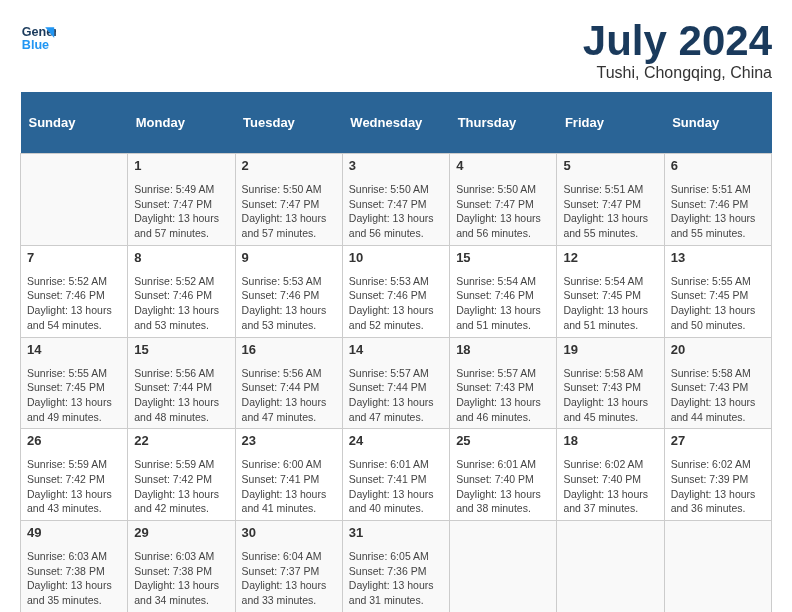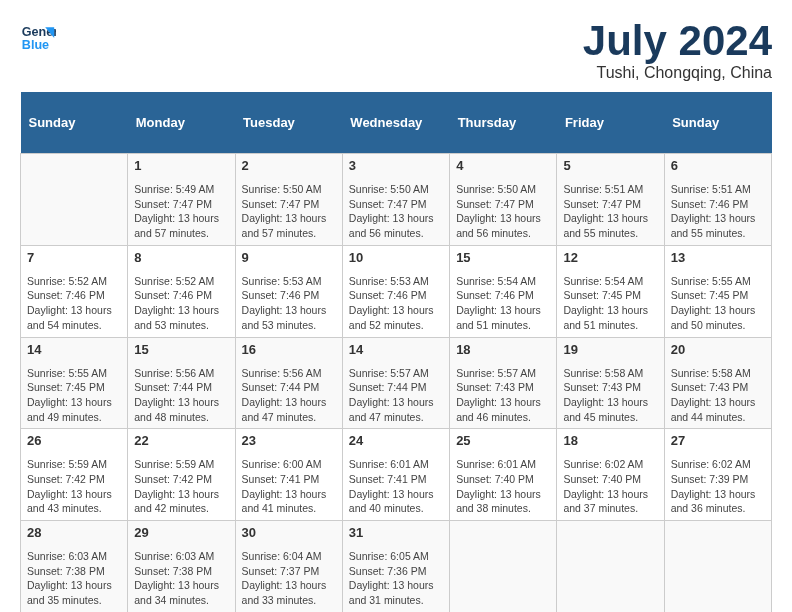--- a/index.html
+++ b/index.html
@@ -220,21 +220,21 @@
           <div class="day-number">18</div>
           <div class="day-info">Sunrise: 6:02 AM<br>Sunset: 7:40 PM<br>Daylight: 13 hours<br>and 37 minutes.</div>
         </td>
         <td>
           <div class="day-number">27</div>
           <div class="day-info">Sunrise: 6:02 AM<br>Sunset: 7:39 PM<br>Daylight: 13 hours<br>and 36 minutes.</div>
         </td>
       </tr>
       <tr class="week-row">
         <td>
-          <div class="day-number">28</div>
+          <div class="day-number">49</div>
           <div class="day-info">Sunrise: 6:03 AM<br>Sunset: 7:38 PM<br>Daylight: 13 hours<br>and 35 minutes.</div>
         </td>
         <td>
           <div class="day-number">29</div>
           <div class="day-info">Sunrise: 6:03 AM<br>Sunset: 7:38 PM<br>Daylight: 13 hours<br>and 34 minutes.</div>
         </td>
         <td>
           <div class="day-number">30</div>
           <div class="day-info">Sunrise: 6:04 AM<br>Sunset: 7:37 PM<br>Daylight: 13 hours<br>and 33 minutes.</div>
         </td>

